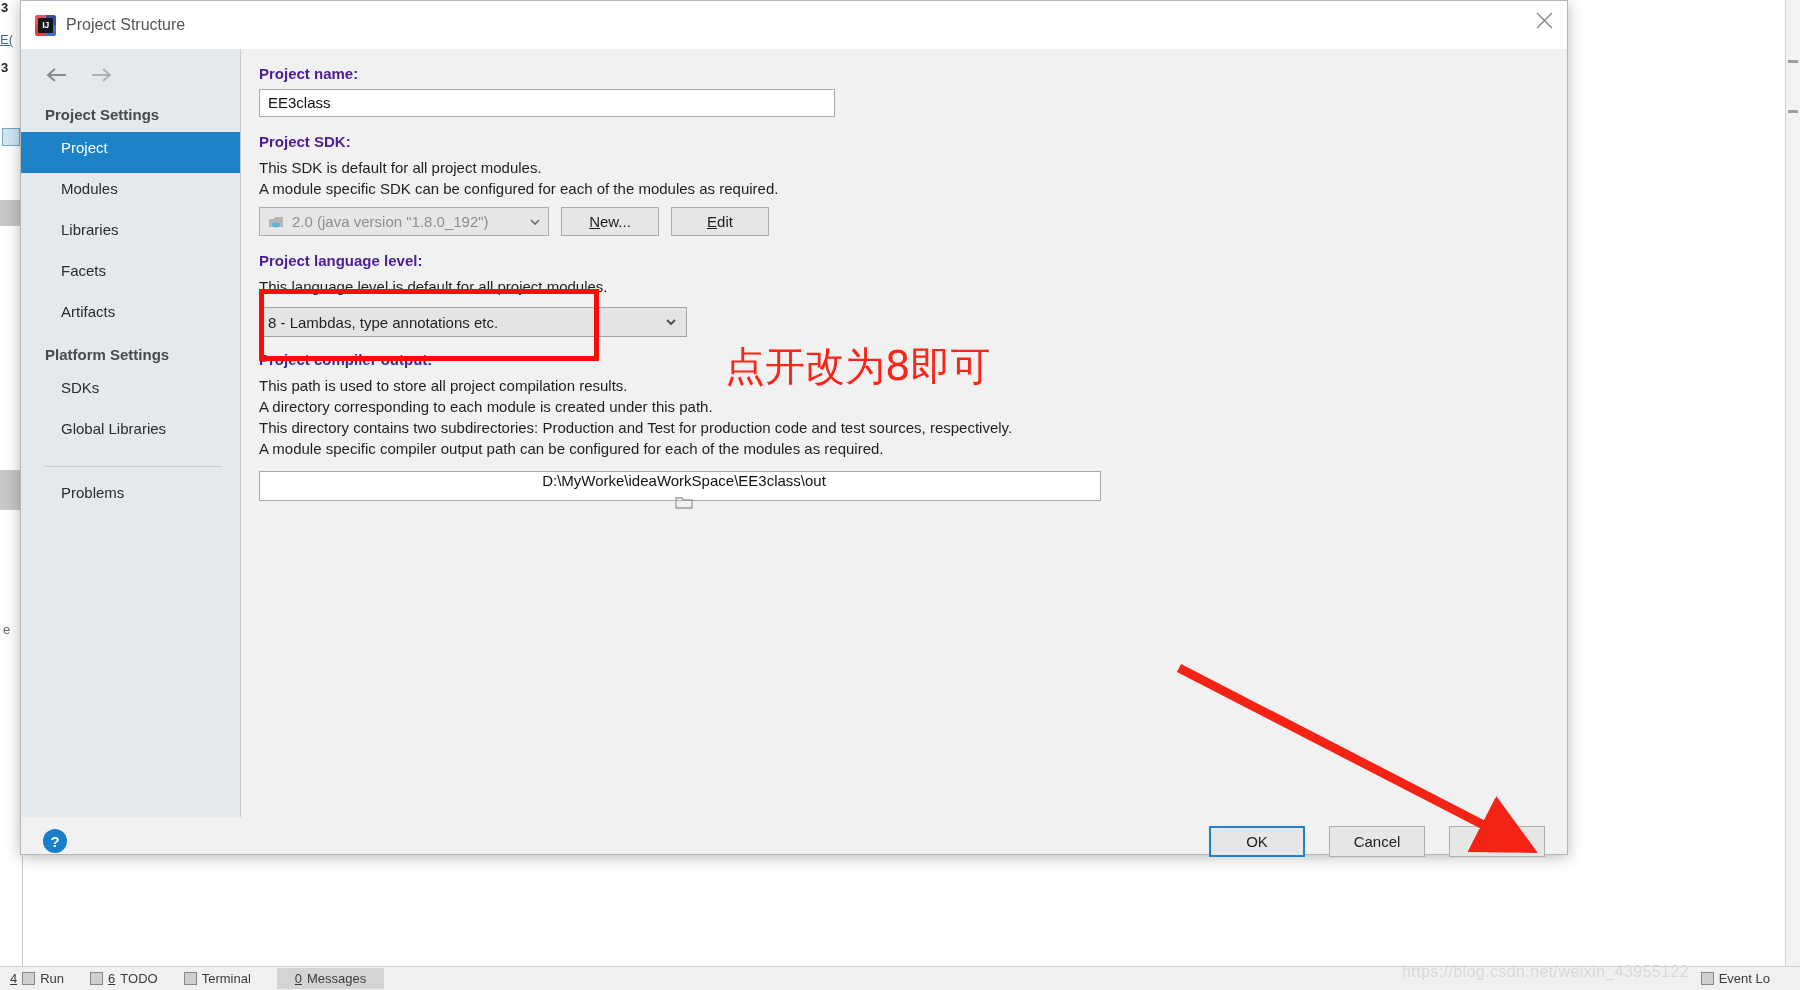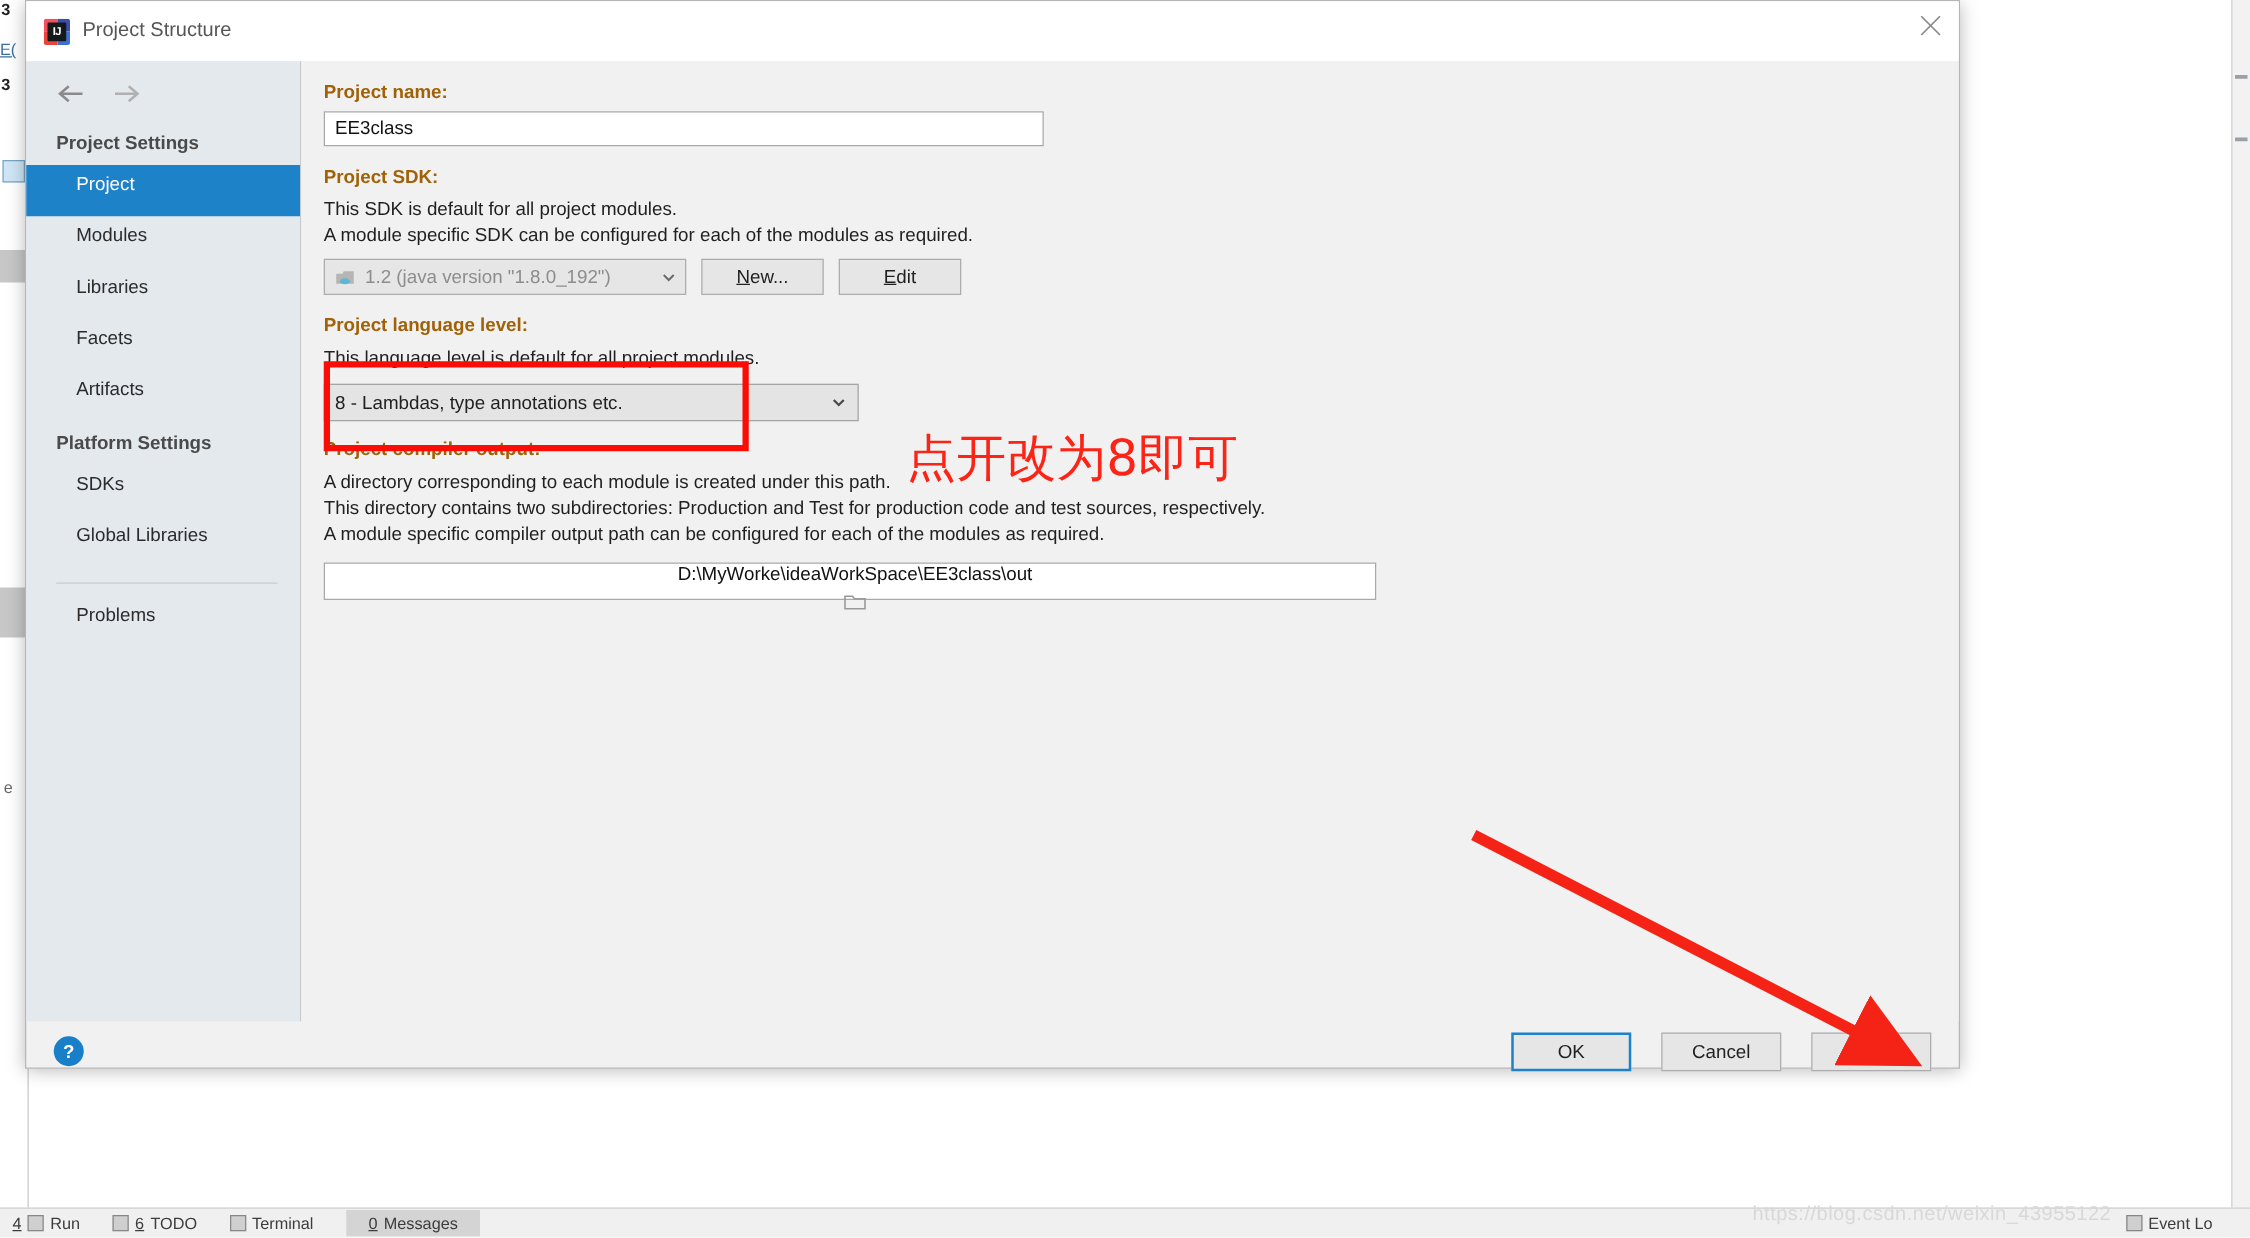--- a/index.html
+++ b/index.html
@@ -81,21 +81,21 @@
   .sb-item{
     font-size:15px;color:#2b2b2b;padding:7px 0 17px 40px;cursor:default;
   }
   .sb-item.active{background:#1e82c8;color:#ffffff;}
   .sb-div{height:1px;background:#c7ccd1;margin:12px 18px 10px 24px;}
 
   .content{
     flex:1;background:#f1f1f1;padding:16px 0 0 18px;box-sizing:border-box;
     position:relative;
   }
-  .lbl-bold{font-size:15px;font-weight:bold;color:#a16207;margin:0 0 7px 0;}
+  .lbl-bold{font-size:15px;font-weight:bold;color:#4c1d95;margin:0 0 7px 0;}
   .lbl-desc{font-size:15px;color:#1f1f1f;line-height:21px;}
   .txtfield{
     width:576px;height:28px;background:#ffffff;border:1px solid #a8a8a8;
     font-size:15px;color:#111;padding:0 8px;box-sizing:border-box;
     line-height:26px;
   }
   .sec{margin-top:16px;}
 
   .row{display:flex;align-items:center;gap:12px;margin-top:8px;}
   .combo{
@@ -280,21 +280,21 @@
         <div class="lbl-desc">A module specific SDK can be configured for each of the modules as required.</div>
         <div class="row">
           <div class="combo">
             <span class="sdk-ico">
               <svg width="17" height="14" viewBox="0 0 17 14">
                 <path d="M1 4 L6 4 L7 2 L15 2 L15 12 L1 12 Z" fill="#b5b5b5"></path>
                 <ellipse cx="8" cy="10" rx="4" ry="2.4" fill="#5bb7d6"></ellipse>
               </svg>
             </span>
             <span class="val">
-              <span>1.2</span>
+              <span>2.0</span>
               <span class="sub">(java version "1.8.0_192")</span>
             </span>
             <span class="chev">
               <svg width="14" height="14" viewBox="0 0 14 14">
                   <polyline points="3,5 7,9 11,5" fill="none" stroke="#6b6b6b" stroke-width="1.6"></polyline>
                 </svg>
             </span>
           </div>
           <div class="btn">
             <span class="u">N</span>
@@ -317,20 +317,21 @@
               <svg width="14" height="14" viewBox="0 0 14 14">
                   <polyline points="3,5 7,9 11,5" fill="none" stroke="#4a4a4a" stroke-width="1.8"></polyline>
                 </svg>
             </span>
           </div>
         </div>
       </div>
 
       <div class="sec" style="margin-top:14px;">
         <div class="lbl-bold">Project compiler output:</div>
+        <div class="lbl-desc">This path is used to store all project compilation results.</div>
         <div class="lbl-desc">A directory corresponding to each module is created under this path.</div>
         <div class="lbl-desc">This directory contains two subdirectories: Production and Test for production code and test sources, respectively.</div>
         <div class="lbl-desc">A module specific compiler output path can be configured for each of the modules as required.</div>
         <div class="row" style="margin-top:12px;">
           <div class="pathfield">
             <span class="p">D:\MyWorke\ideaWorkSpace\EE3class\out</span>
             <span class="folder-btn">
               <svg width="20" height="16" viewBox="0 0 20 16">
                 <path d="M2 3 L8 3 L9.5 5 L18 5 L18 13 L2 13 Z" fill="none" stroke="#9a9a9a" stroke-width="1.3"></path>
               </svg>

